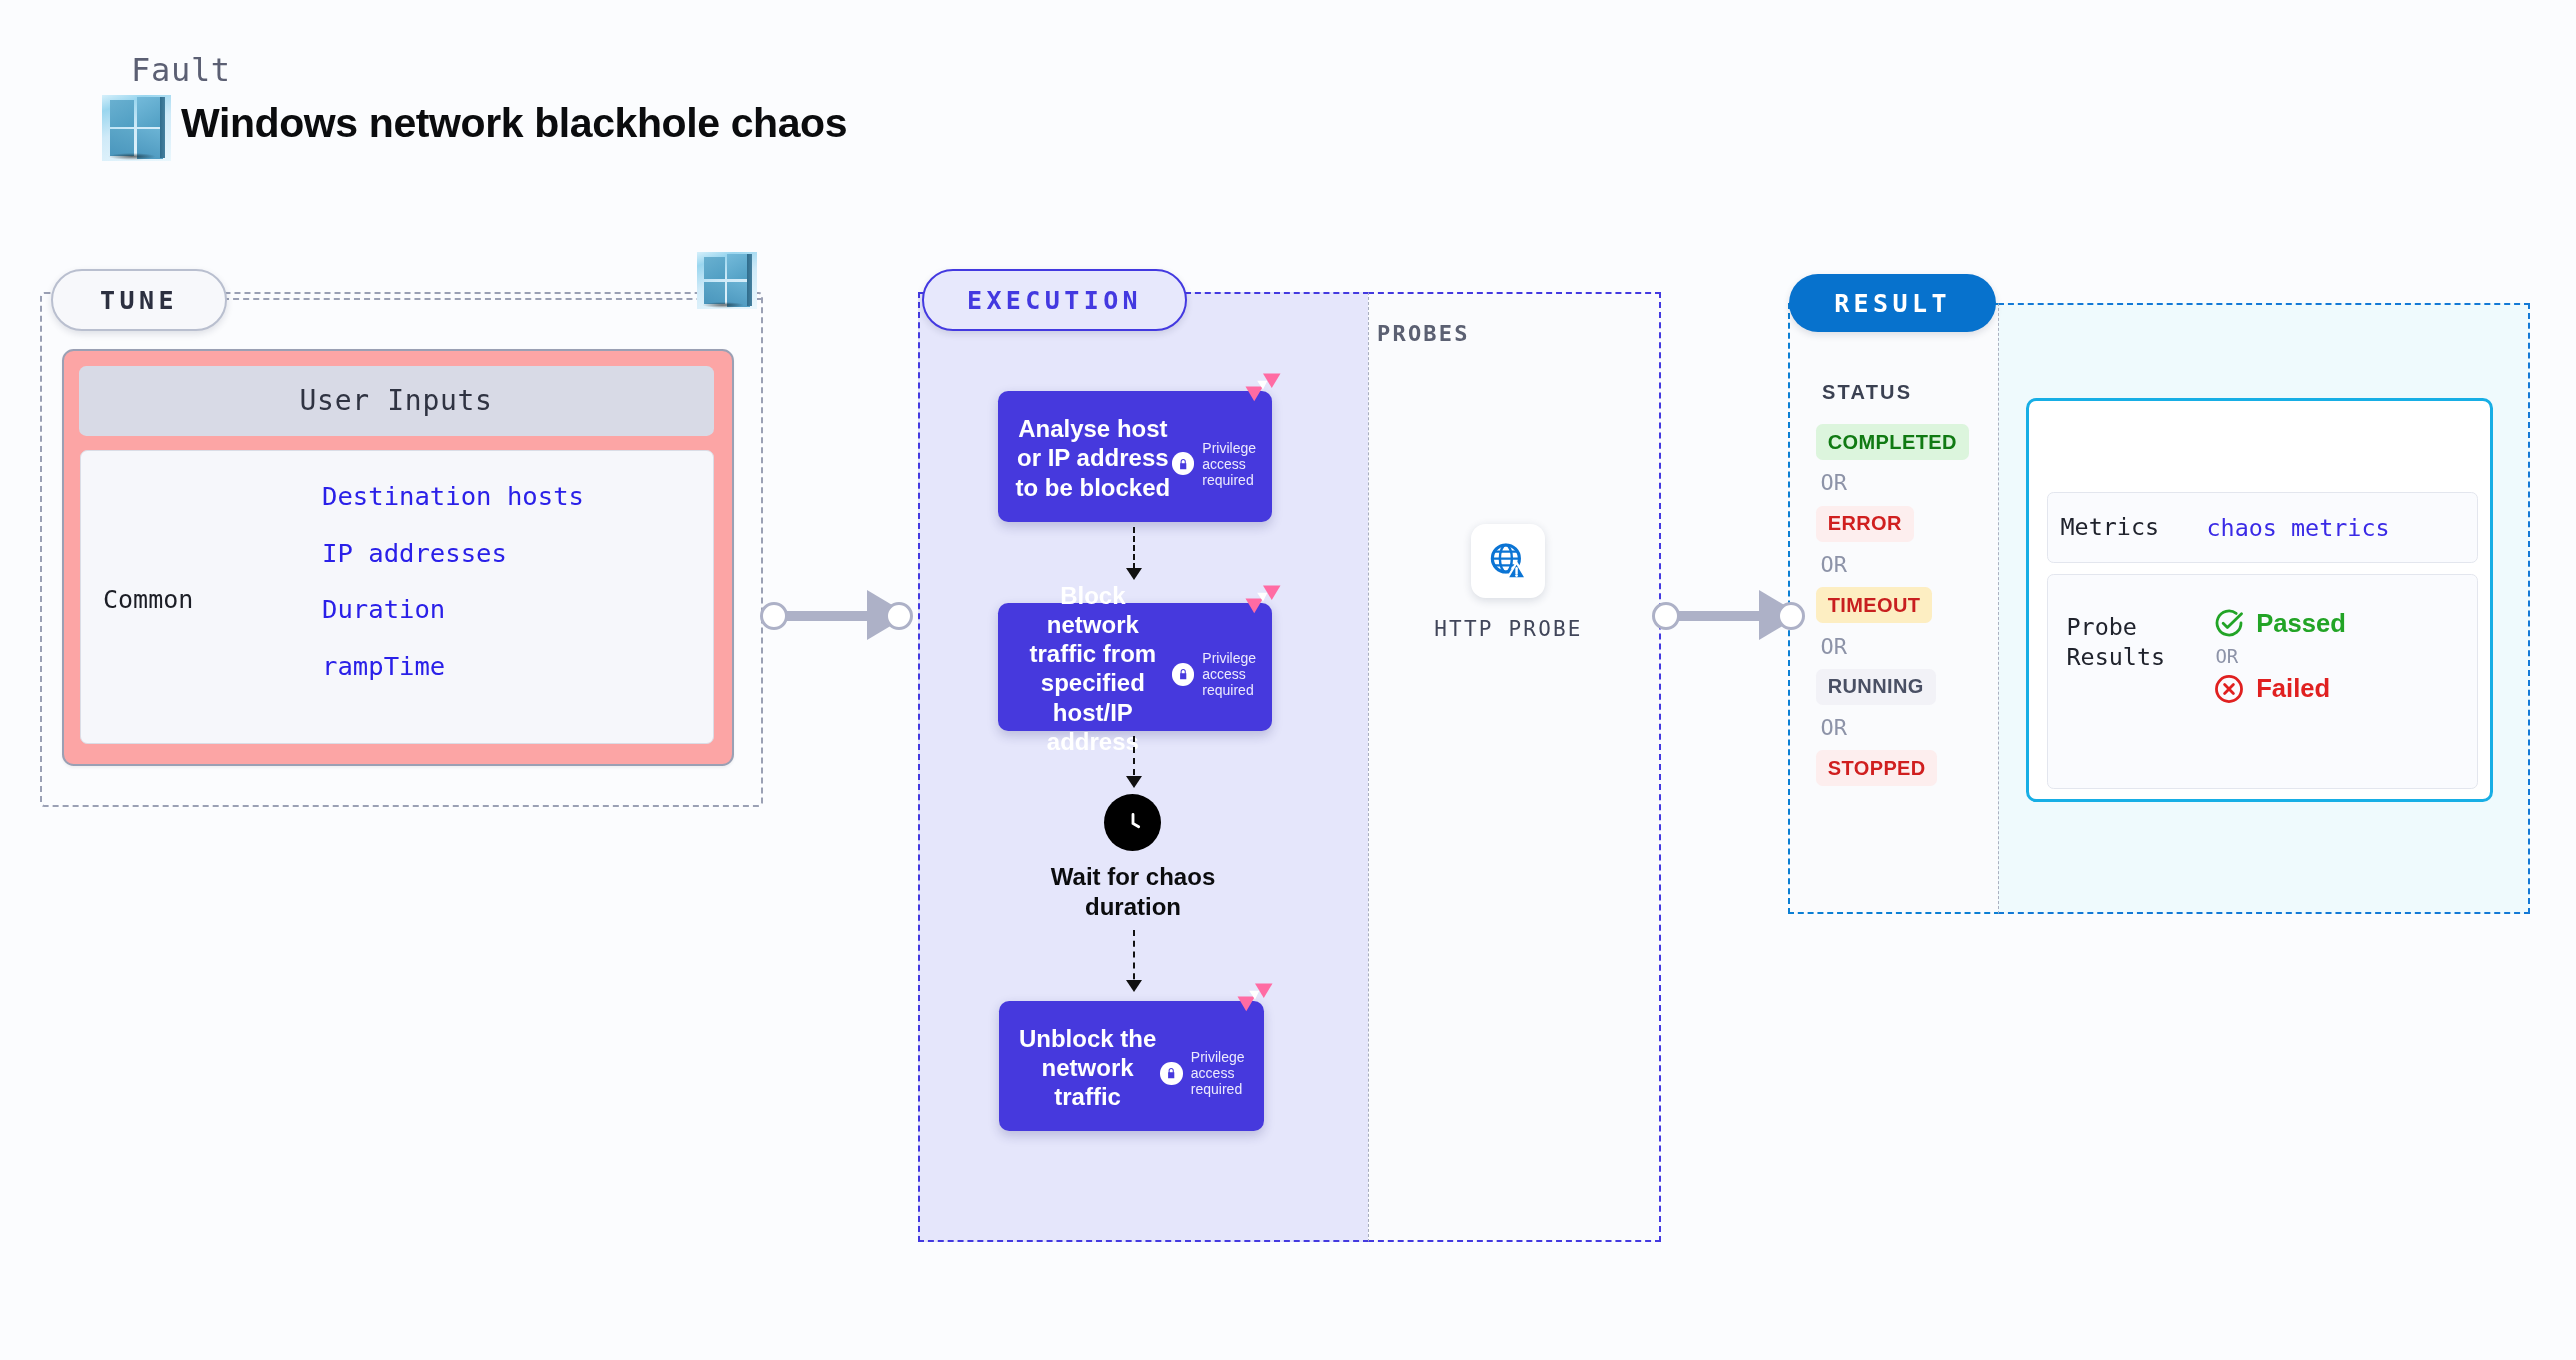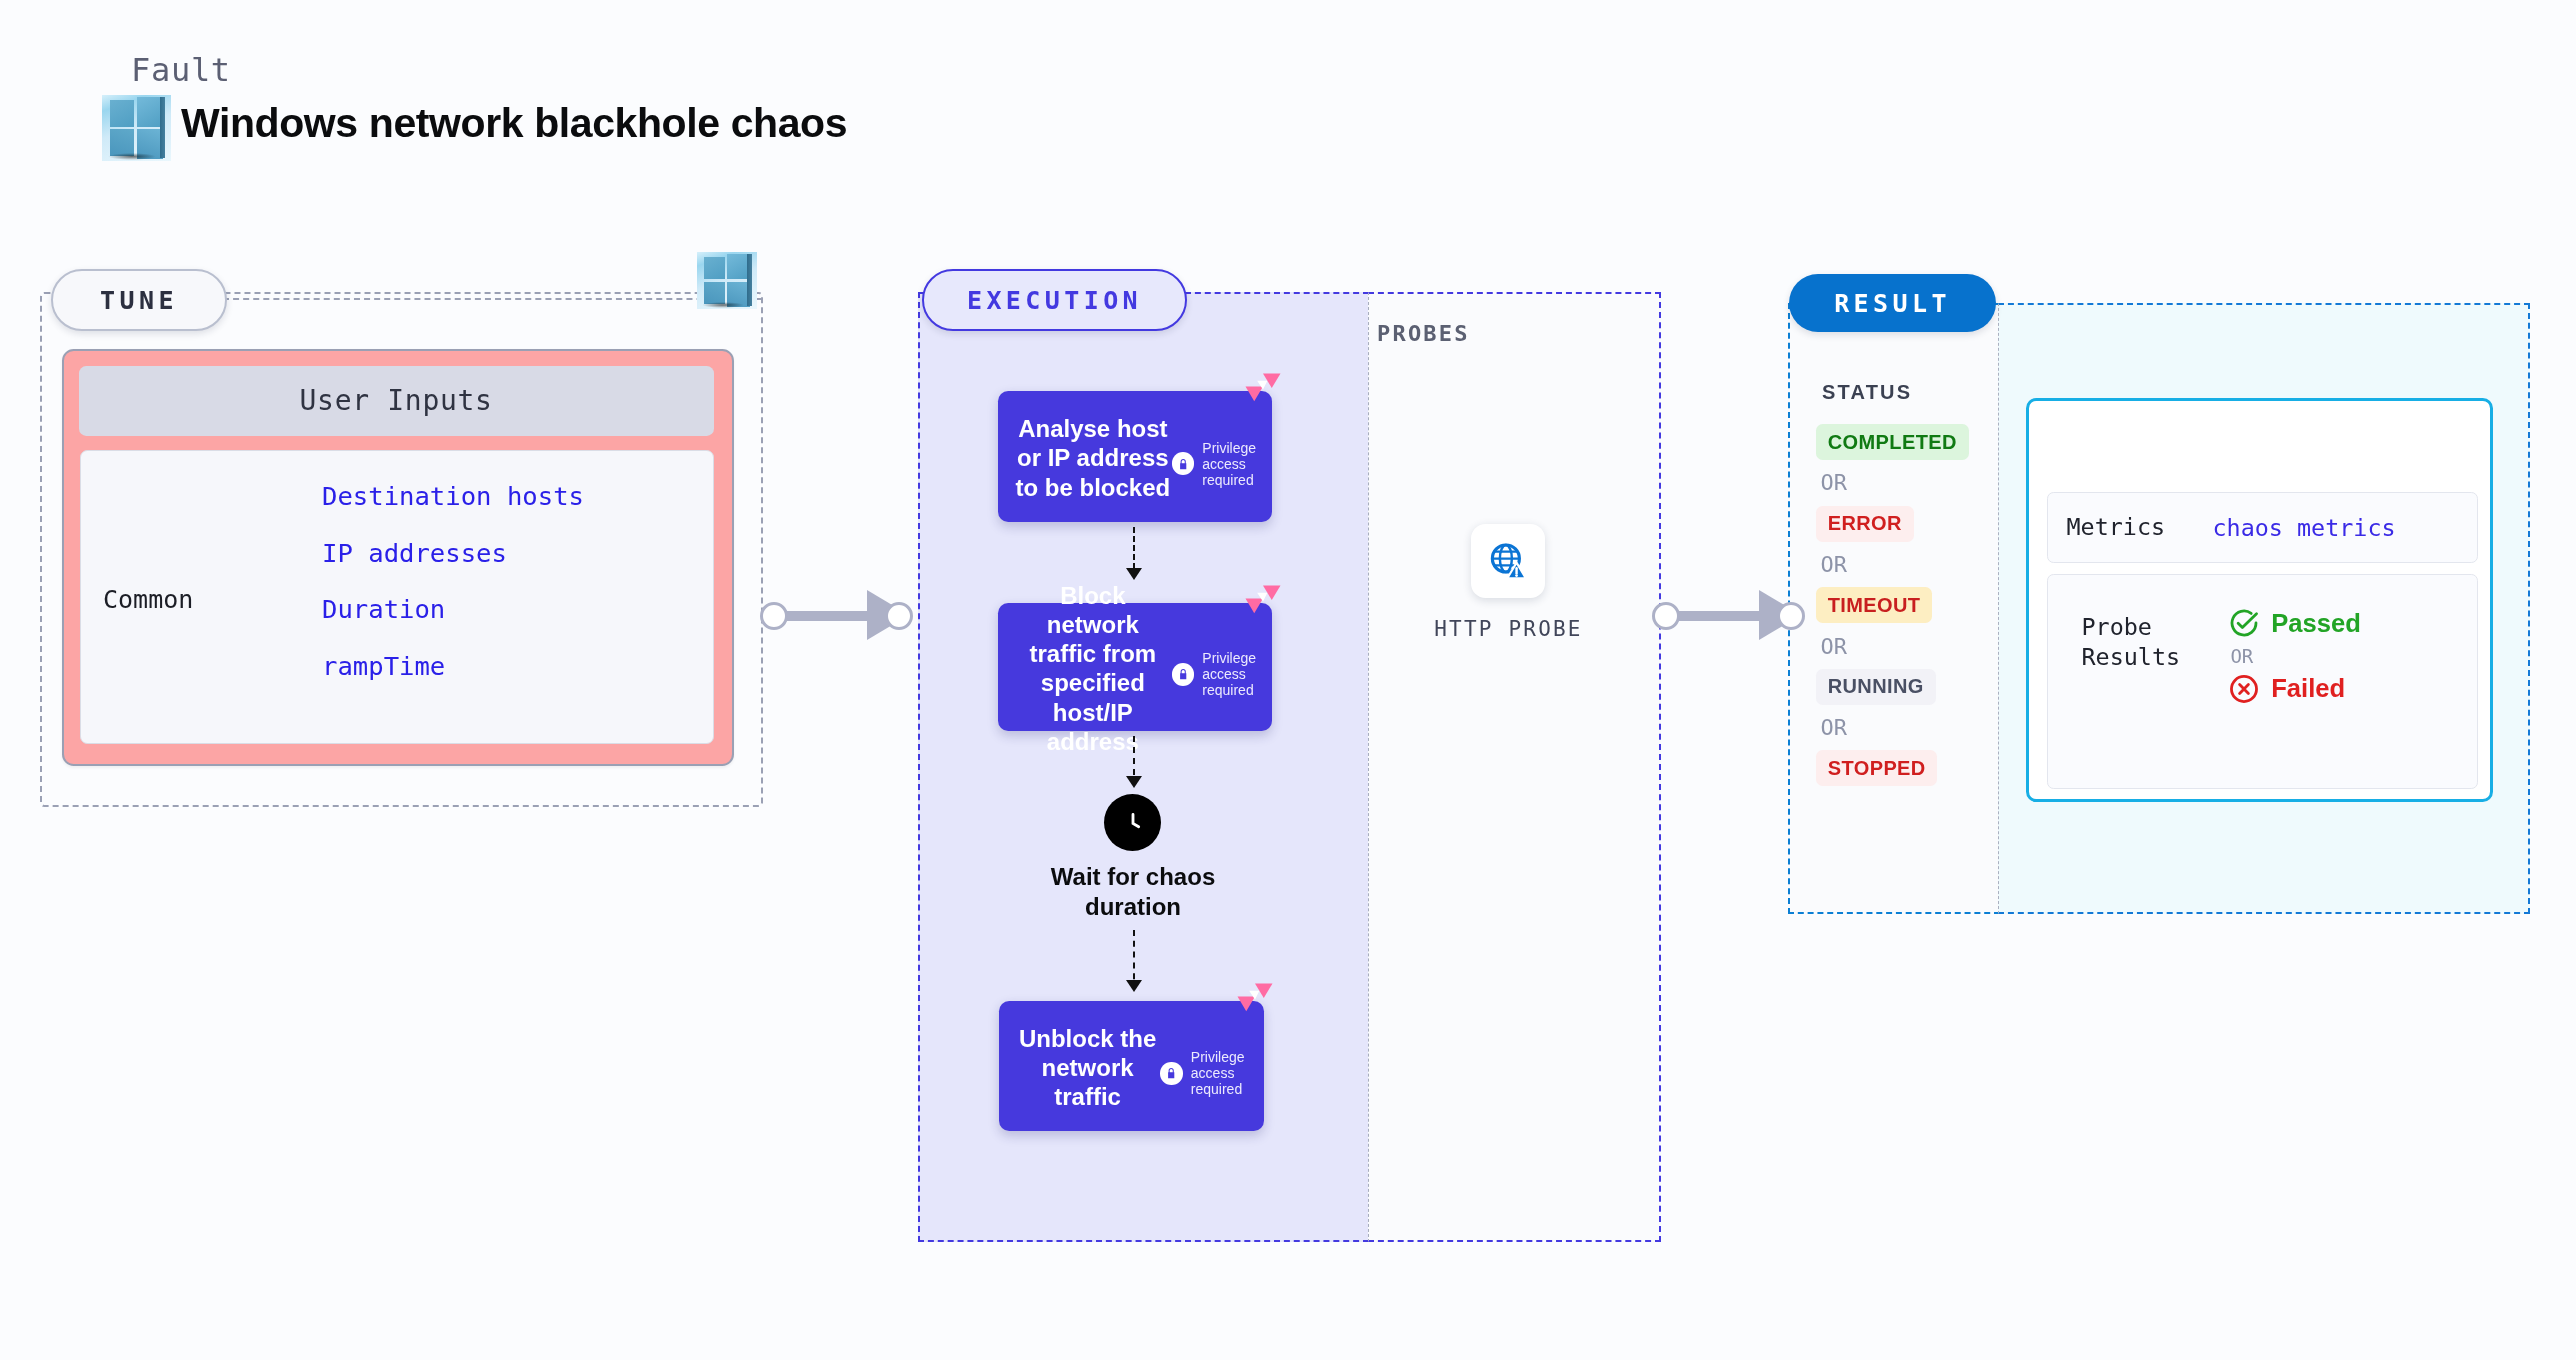--- a/index.html
+++ b/index.html
@@ -425,26 +425,26 @@
   <div><span class="badge" style="background:#fdeec2;color:#c81f1f">TIMEOUT</span></div>
   <div class="or-sep">OR</div>
   <div><span class="badge" style="background:#f2f2f7;color:#4a5064">RUNNING</span></div>
   <div class="or-sep">OR</div>
   <div><span class="badge" style="background:#fdeeee;color:#d01f1f">STOPPED</span></div>
 </div>
 
 <div id="output-card" class="abs">
 
   <div id="metrics-row" class="abs">
-    <span class="mono-key" style="margin-left:19px;width:146px">Metrics</span>
+    <span class="mono-key" style="margin-left:13px;width:146px">Metrics</span>
     <span class="mono-val">chaos metrics</span>
   </div>
 
   <div id="probe-row" class="abs">
-    <div class="mono-key" style="margin:38px 0 0 34px;width:146px">Probe Results</div>
+    <div class="mono-key" style="margin:38px 0 0 19px;width:146px">Probe Results</div>
     <div style="margin-top:32px">
       <div class="result-line">
         <svg width="32" height="32" viewBox="0 0 24 24">
           <path d="M21 12a9 9 0 1 1-3.6-7.2" fill="none" stroke="#22a426" stroke-width="2.1" stroke-linecap="round"></path>
           <path d="M7.6 12.2l3.2 3.2L21.4 5" fill="none" stroke="#22a426" stroke-width="2.1" stroke-linecap="round" stroke-linejoin="round"></path>
         </svg>
         <span class="txt" style="color:#22a426">Passed</span>
       </div>
       <div class="or-small">OR</div>
       <div class="result-line">

